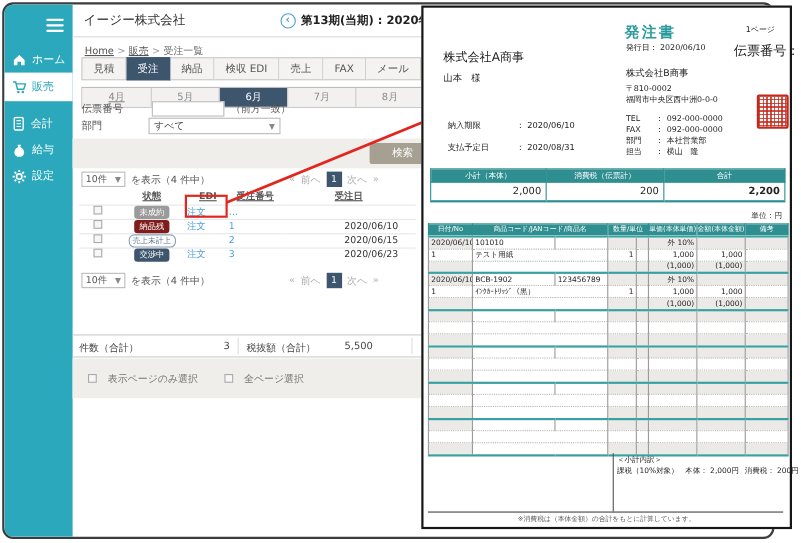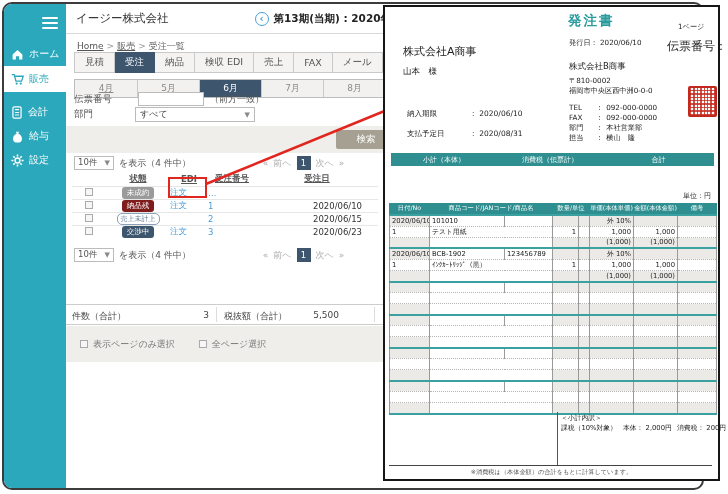--- a/index.html
+++ b/index.html
@@ -74,21 +74,21 @@
   .b-gray { background:#9B9B9B; } .b-orange { background:#7f1d1d; } .b-navy { background:#3D566E; }
   .b-outline { background:#fff; color:#5b7894; border:1px solid #8aa0b8; border-radius:5px; padding:0 3px; font-size:7px; }
   .lnk { color:#4A9FD8; cursor:pointer; }
   .dt { color:#333; }
 
   .sumrow { position:absolute; left:0; right:0; top:300px; height:21px; border-top:1px solid #ccc;
             border-bottom:1px solid #ccc; font-size:9px; color:#444; }
   .sumrow .vdiv { position:absolute; top:2px; bottom:2px; width:1px; background:#ddd; }
   .footgray { position:absolute; left:0; right:0; top:322px; height:36px; background:#efeeea;
               display:flex; align-items:center; gap:24px; padding-left:14px; font-size:9px; color:#777; }
-  .footgray label { display:flex; align-items:center; gap:5px; cursor:pointer; }
+  .footgray label { display:flex; align-items:center; gap:10px; cursor:pointer; }
 
   
   .redline { position:absolute; left:0; top:0; z-index:5; pointer-events:none; }
   .redbox { position:absolute; left:168px; top:177px; width:39px; height:21px;
             border:2.5px solid #E0261E; z-index:6; pointer-events:none; }
 
   
   .doc { position:absolute; left:383px; top:5px; width:337px; height:476px; background:#fff;
          border:2px solid #161616; z-index:10; font-size:8px; color:#222; }
   .abs { position:absolute; white-space:nowrap; }
@@ -339,21 +339,21 @@
   </div>
 </div>
 
 <svg class="redline" width="728" height="494">
   <line x1="206" y1="184" x2="387" y2="110" stroke="#E0261E" stroke-width="2.5"></line>
 </svg>
 <div class="redbox"></div>
 
 <div class="doc">
 
-  <div class="abs doc-title" style="left:183px;top:5px;font-family:Liberation Mono, monospace;">発注書</div>
+  <div class="abs doc-title" style="left:183px;top:14px;font-family:Liberation Mono, monospace;">発注書</div>
   <div class="abs" style="left:293px;top:15px;font-size:7.2px;">1ページ</div>
 
   <div class="abs" style="left:184px;top:31px;font-size:7.2px;">
     <span>発行日： </span><span>2020/06/10</span>
   </div>
   <div class="abs" style="left:282px;top:31px;font-size:12px;">
     <span>伝票番号： </span><span>1</span>
   </div>
 
   <div class="abs" style="left:18px;top:37px;font-size:11px;">株式会社A商事</div>
@@ -399,20 +399,25 @@
     <colgroup>
         <col style="width:105px">
         <col style="width:107px">
         <col style="width:110px">
       </colgroup>
     <tbody>
         <tr>
       <th>小計（本体）</th>
       <th>消費税（伝票計）</th>
       <th>合計</th>
+    </tr>
+    <tr>
+      <td>2,000</td>
+      <td>200</td>
+      <td class="grand">2,200</td>
     </tr>
   </tbody>
     </table>
   <div class="abs unit" style="right:7px;top:184px;">単位：円</div>
 
   <table class="det">
     <colgroup>
         <col style="width:40px">
         <col style="width:75px">
         <col style="width:48px">

